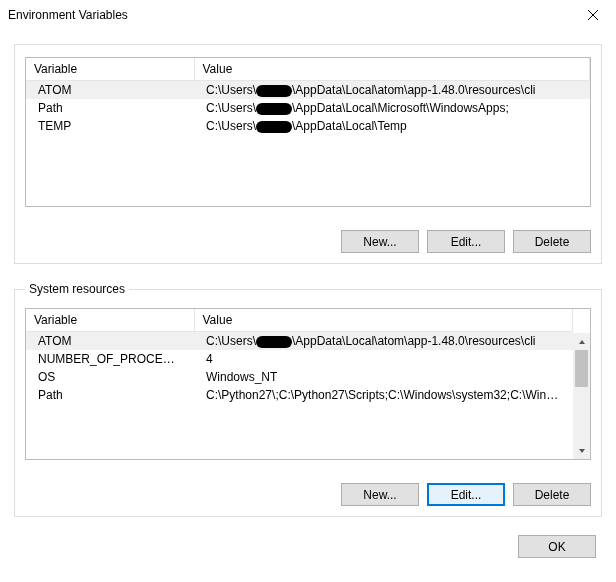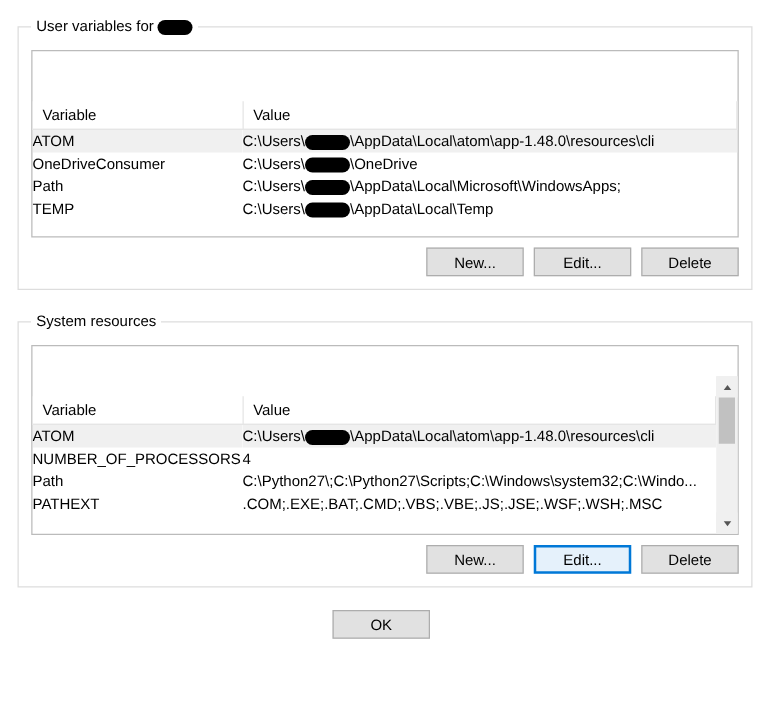--- a/index.html
+++ b/index.html
@@ -66,33 +66,32 @@
   .scroll-area {
     position: absolute;
     inset: 0;
     overflow: hidden;
   }
   .scroll-area.has-sb { right: 17px; }
   table.listview {
     width: 100%;
     border-collapse: collapse;
     table-layout: fixed;
-    margin-top: 40px;
   }
   table.listview thead th {
     text-align: left;
     font-weight: normal;
     padding: 4px 8px;
     border-bottom: 1px solid #e5e5e5;
     border-right: 1px solid #e5e5e5;
     background: #fff;
     white-space: nowrap;
   }
   table.listview tbody td {
-    padding: 2px 0;
+    padding: 2px 12px;
     white-space: nowrap;
     overflow: hidden;
     text-overflow: ellipsis;
   }
   table.listview tbody tr.sel td {
     background: #f0f0f0;
   }
   .scrollbar {
     position: absolute;
     top: 24px; right: 0; bottom: 0;
@@ -109,81 +108,82 @@
   .sb-track { flex: 1; position: relative; }
   .sb-thumb {
     position: absolute; left: 2px; right: 2px;
     top: 0; height: 40%;
     background: #c1c1c1;
   }
   .btn-row {
     display: flex;
     justify-content: flex-end;
     gap: 8px;
-    margin-top: 8px;
+    margin-top: 23px;
   }
   button.win {
     min-width: 78px;
     height: 23px;
     padding: 0 14px;
     font: inherit;
     background: #e1e1e1;
     border: 1px solid #adadad;
     cursor: pointer;
   }
   button.win.focus {
     border: 2px solid #0078d7;
     background: #e5f1fb;
     padding: 0 13px;
   }
   .footer {
     display: flex;
-    justify-content: center;
+    justify-content: flex-end;
     gap: 18px;
     padding: 8px 6px 0 0;
   }
   .col-var { width: 168px; }
 </style>
 </head>
 <body>
 
 <div class="window">
 
+  <div class="titlebar">
+    <span class="titlebar-title">Environment Variables</span>
+    <div class="close-btn">
+      <svg viewBox="0 0 10 10">
+        <line x1="0" y1="0" x2="10" y2="10" stroke="#000" stroke-width="1"></line>
+        <line x1="10" y1="0" x2="0" y2="10" stroke="#000" stroke-width="1"></line>
+      </svg>
+    </div>
+  </div>
 
   <div class="content">
 
     <fieldset class="group">
-      <legend>
-        <span>User variables for</span>
-        <span class="redact w1"></span>
-      </legend>
 
       <div class="table-wrap h1">
         <div class="scroll-area">
           <table class="listview">
             <colgroup>
                 <col class="col-var">
                 <col>
               </colgroup>
             <thead>
               <tr>
                 <th>Variable</th>
                 <th>Value</th>
               </tr>
             </thead>
             <tbody id="user-rows">
                 <tr class="sel">
                   <td>ATOM</td>
                   <td><span>C:\Users\</span><span class="redact w2"></span><span>\AppData\Local\atom\app-1.48.0\resources\cli</span></td>
                 </tr>
                 <tr>
-                  <td>OneDriveConsumer</td>
-                  <td><span>C:\Users\</span><span class="redact w2"></span><span>\OneDrive</span></td>
-                </tr>
-                <tr>
                   <td>Path</td>
                   <td><span>C:\Users\</span><span class="redact w2"></span><span>\AppData\Local\Microsoft\WindowsApps;</span></td>
                 </tr>
                 <tr>
                   <td>TEMP</td>
                   <td><span>C:\Users\</span><span class="redact w2"></span><span>\AppData\Local\Temp</span></td>
                 </tr>
               </tbody>
           </table>
         </div>
@@ -215,26 +215,26 @@
             <tbody id="system-rows">
                 <tr class="sel">
                   <td>ATOM</td>
                   <td><span>C:\Users\</span><span class="redact w2"></span><span>\AppData\Local\atom\app-1.48.0\resources\cli</span></td>
                 </tr>
                 <tr>
                   <td>NUMBER_OF_PROCESSORS</td>
                   <td>4</td>
                 </tr>
                 <tr>
+                  <td>OS</td>
+                  <td>Windows_NT</td>
+                </tr>
+                <tr>
                   <td>Path</td>
                   <td>C:\Python27\;C:\Python27\Scripts;C:\Windows\system32;C:\Windo...</td>
-                </tr>
-                <tr>
-                  <td>PATHEXT</td>
-                  <td>.COM;.EXE;.BAT;.CMD;.VBS;.VBE;.JS;.JSE;.WSF;.WSH;.MSC</td>
                 </tr>
               </tbody>
           </table>
         </div>
         <div class="scrollbar">
           <div class="sb-btn">
             <svg viewBox="0 0 8 8">
                 <polygon points="4,2 7,6 1,6"></polygon>
               </svg>
           </div>

